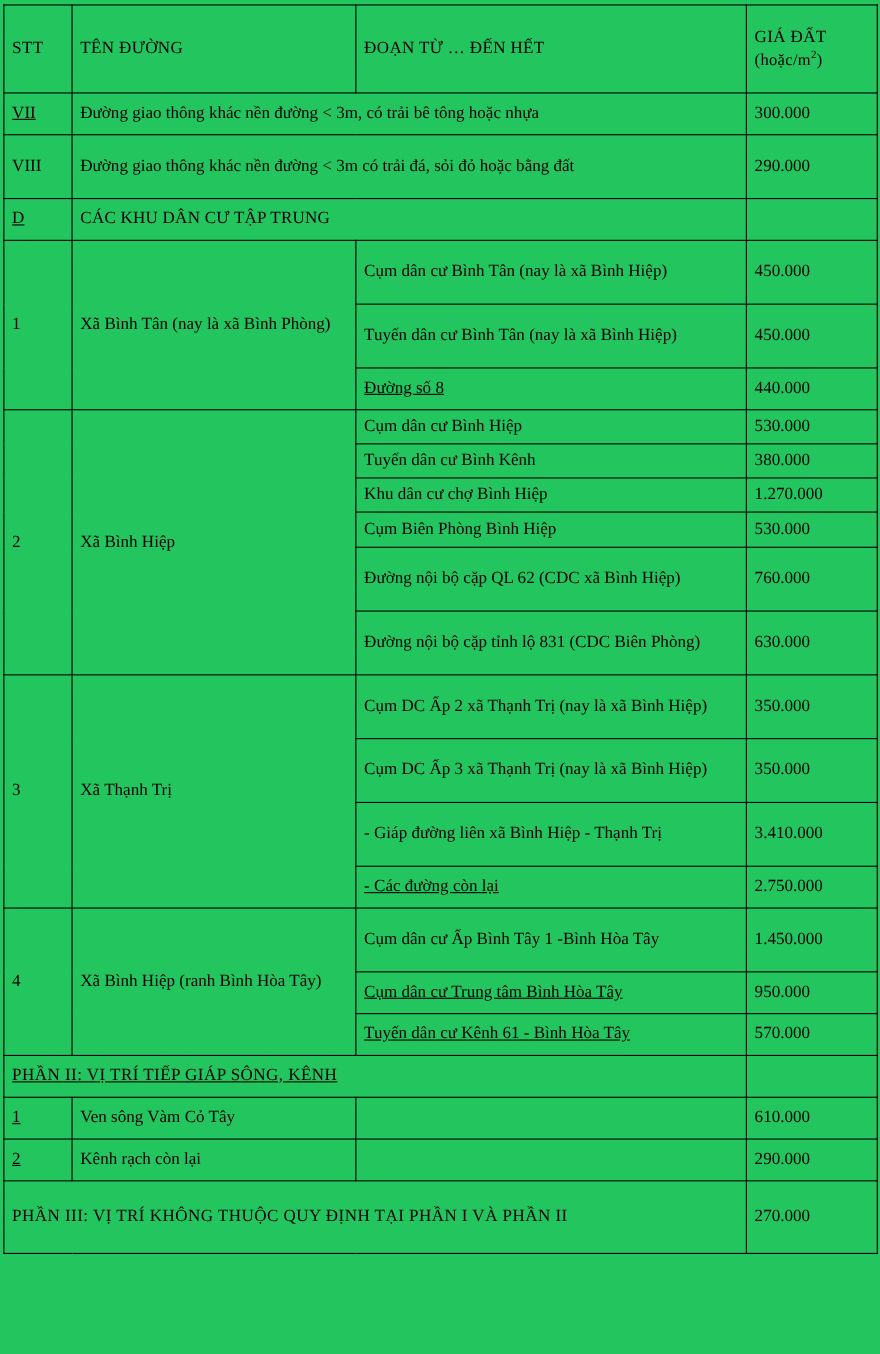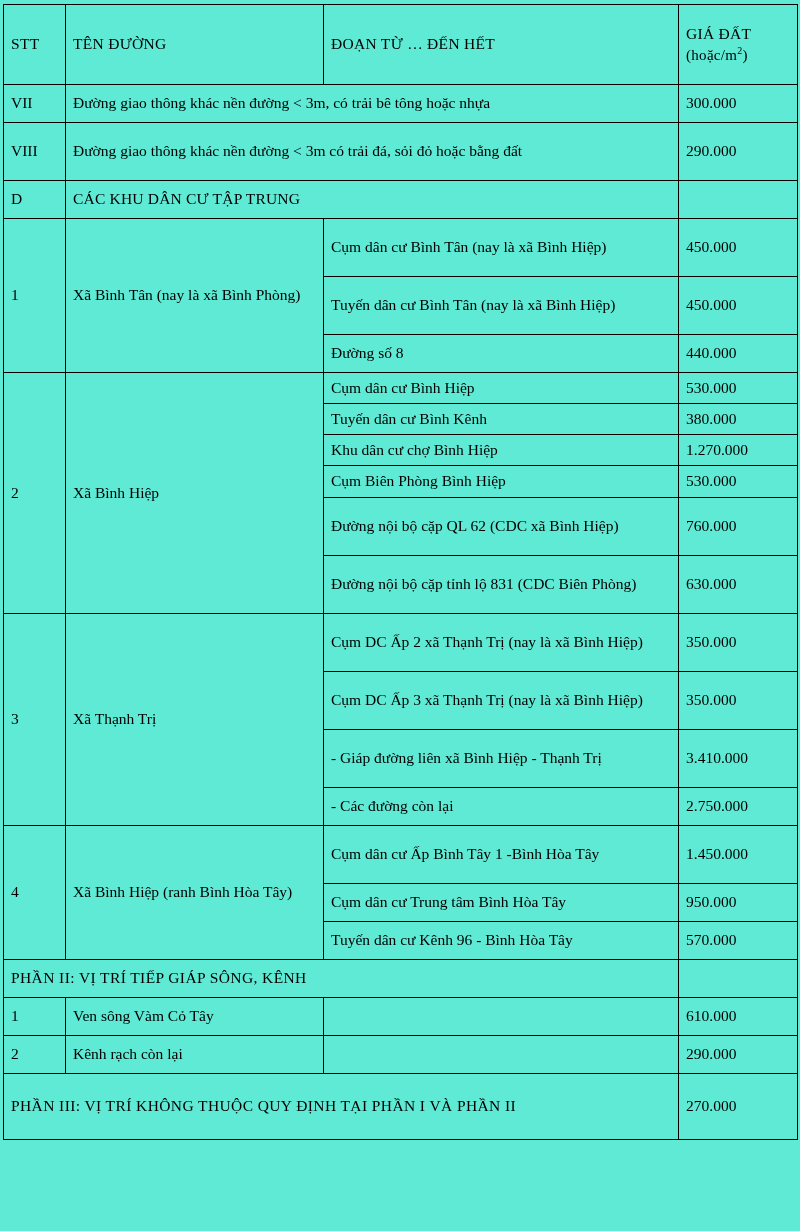--- a/index.html
+++ b/index.html
@@ -12,21 +12,21 @@
     height: 1231px;
     font-family: "Liberation Serif", "DejaVu Serif", serif;
     color: #000000;
     overflow: hidden;
   }
 
   .page {
     position: relative;
     width: 800px;
     height: 1231px;
-    background: #5eead4;
+    background: #22c55e;
     box-sizing: border-box;
     padding: 4px 3px 0 3px;
   }
 
   table.price-table {
     border-collapse: collapse;
     width: 794px;
     table-layout: fixed;
     border: 1.6px solid #000;
   }
@@ -70,21 +70,21 @@
   }
   .c-bold   { font-weight: bold; }
   .c-just   { text-align: justify; text-align-last: left; }
   .c-num    { text-align: center; font-size: 15.5px; white-space: nowrap; }
   .c-idx    { text-align: center; font-weight: bold; font-size: 16px; }
   .c-idx-n  { text-align: center; font-weight: normal; font-size: 15.5px; }
   .c-section{ font-weight: bold; font-size: 16px; letter-spacing: 0.2px; margin-top: 48px; }
   .c-part   { font-weight: bold; font-size: 16px; letter-spacing: 0.4px; }
   .c-part-j { font-weight: bold; font-size: 16px; text-align: justify;
               text-align-last: left; letter-spacing: 0.4px; }
-  .tall-sm  { height: 38px; }
+  .tall-sm  { height: 38px; text-decoration: underline; }
   .tall-md  { height: 58px; }
   .tall-lg  { height: 66px; }
 </style>
 </head>
 <body>
 
 <div class="page">
 
   <table class="price-table">
     <colgroup>
@@ -191,21 +191,21 @@
         <td class="c-idx-n" rowspan="3">4</td>
         <td class="c-just" rowspan="3">Xã Bình Hiệp (ranh Bình Hòa Tây)</td>
         <td class="tall-md">Cụm dân cư Ấp Bình Tây 1 -Bình Hòa Tây</td>
         <td class="c-num">1.450.000</td>
       </tr>
       <tr>
         <td class="tall-sm">Cụm dân cư Trung tâm  Bình Hòa Tây</td>
         <td class="c-num">950.000</td>
       </tr>
       <tr>
-        <td class="tall-sm">Tuyến dân cư Kênh 96 -  Bình Hòa Tây</td>
+        <td class="tall-sm">Tuyến dân cư Kênh 61 -  Bình Hòa Tây</td>
         <td class="c-num">570.000</td>
       </tr>
 
       <tr>
         <td class="c-part tall-sm" colspan="3">PHẦN II: VỊ TRÍ TIẾP GIÁP SÔNG, KÊNH</td>
         <td class="c-num"></td>
       </tr>
 
       <tr>
         <td class="c-idx-n tall-sm">1</td>

